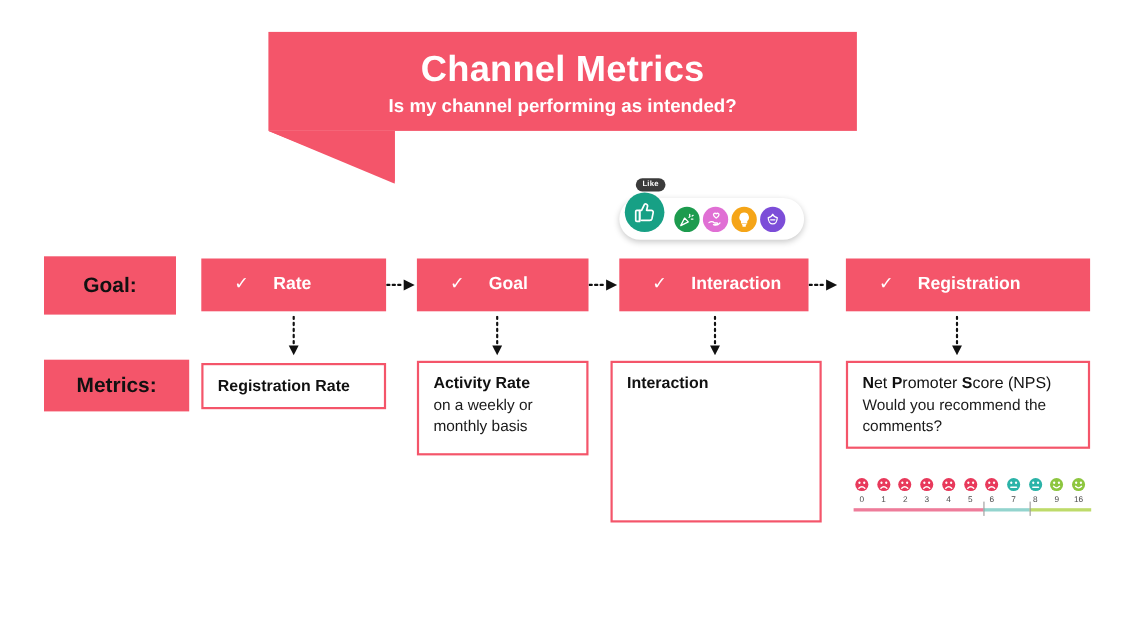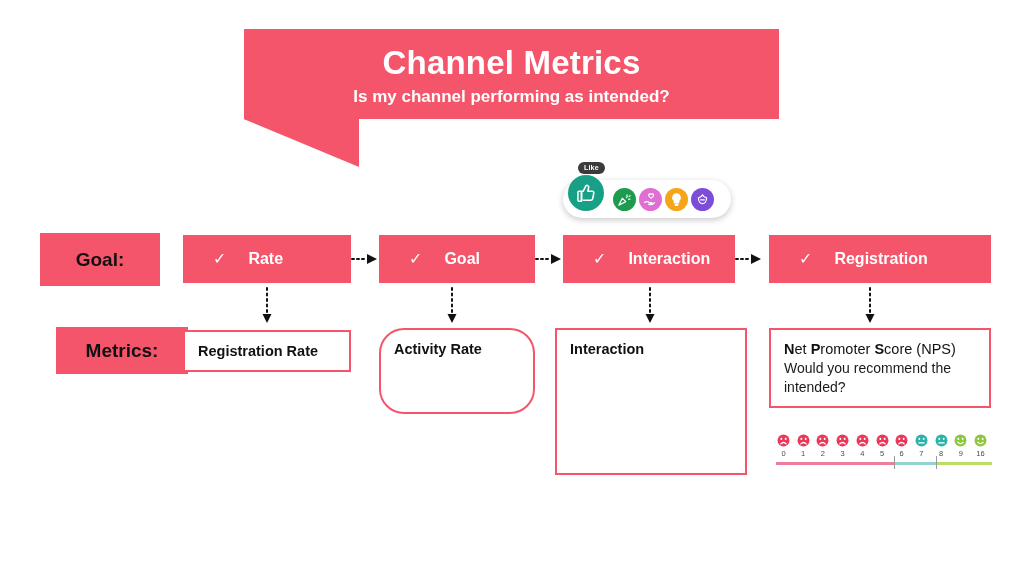--- a/index.html
+++ b/index.html
@@ -108,21 +108,21 @@
     background: #F4556A;
     display: flex;
     align-items: center;
     justify-content: center;
     color: #111111;
     font-size: 19px;
     font-weight: bold;
     text-align: center;
   }
   #label-goal    { left: 40px; top: 233px; width: 120px; height: 53px; }
-  #label-metrics { left: 40px; top: 327px; width: 132px; height: 47px; margin-left: 16px; }
+  #label-metrics { left: 40px; top: 327px; width: 132px; height: 47px; }
 
   
   .goal-box {
     position: absolute;
     top: 235px;
     height: 48px;
     background: #F4556A;
     display: flex;
     align-items: center;
     color: #ffffff;
@@ -183,21 +183,21 @@
     line-height: 1.25;
   }
   .metric-desc {
     font-size: 14px;
     font-weight: normal;
     color: #1a1a1a;
     line-height: 1.37;
     margin-top: 1px;
   }
   #metric-box-0 { left: 183px; top: 330px; width: 168px; height: 42px; display: flex; align-items: center; }
-  #metric-box-1 { left: 379px; top: 328px; width: 156px; height: 86px; border-radius: 25px; }
+  #metric-box-1 { left: 379px; top: 328px; width: 156px; height: 86px; }
   #metric-box-2 { left: 555px; top: 328px; width: 192px; height: 147px; }
   #metric-box-3 { left: 769px; top: 328px; width: 222px; height: 80px; }
 
   
   #nps-scale {
     position: absolute;
     left: 776px;
     top: 434px;
     width: 216px;
     height: 44px;
@@ -346,27 +346,28 @@
     <line x1="6" y1="1" x2="6" y2="27" stroke="#111111" stroke-width="2" stroke-dasharray="2 3.5" stroke-linecap="round"></line>
     <polygon points="1.5,27 10.5,27 6,36" fill="#111111"></polygon>
   </svg>
 </div>
 
 <div class="metric-box" id="metric-box-0">
   <div class="metric-title">Registration Rate</div>
 </div>
 <div class="metric-box" id="metric-box-1">
   <div class="metric-title">Activity Rate</div>
+  <div class="metric-desc">on a weekly or monthly basis</div>
 </div>
 <div class="metric-box" id="metric-box-2">
   <div class="metric-title">Interaction</div>
 </div>
 <div class="metric-box" id="metric-box-3">
   <div class="metric-title"><span style="font-weight: bold;">N</span><span style="font-weight: normal;">e</span><span style="font-weight: normal;">t</span><span style="font-weight: normal;"> </span><span style="font-weight: bold;">P</span><span style="font-weight: normal;">r</span><span style="font-weight: normal;">o</span><span style="font-weight: normal;">m</span><span style="font-weight: normal;">o</span><span style="font-weight: normal;">t</span><span style="font-weight: normal;">e</span><span style="font-weight: normal;">r</span><span style="font-weight: normal;"> </span><span style="font-weight: bold;">S</span><span style="font-weight: normal;">c</span><span style="font-weight: normal;">o</span><span style="font-weight: normal;">r</span><span style="font-weight: normal;">e</span><span style="font-weight: normal;"> </span><span style="font-weight: normal;">(</span><span style="font-weight: normal;">N</span><span style="font-weight: normal;">P</span><span style="font-weight: normal;">S</span><span style="font-weight: normal;">)</span></div>
-  <div class="metric-desc">Would you recommend the intended?</div>
+  <div class="metric-desc">Would you recommend the comments?</div>
 </div>
 
 <div id="nps-scale">
   <div class="nps-baseline" id="nps-base-det"></div>
   <div class="nps-baseline" id="nps-base-pas"></div>
   <div class="nps-baseline" id="nps-base-pro"></div>
   <div class="nps-divider" id="nps-div-1"></div>
   <div class="nps-divider" id="nps-div-2"></div>
   <div id="nps-items">
       <div class="nps-item" style="left: 0px;">

